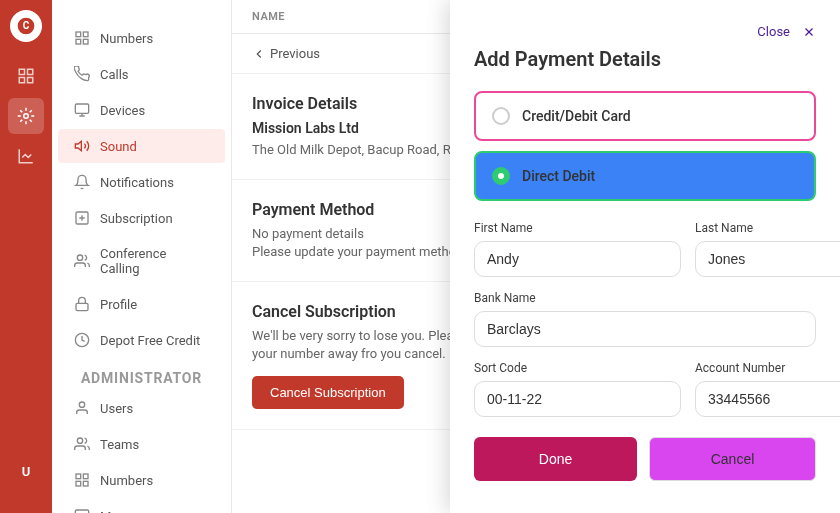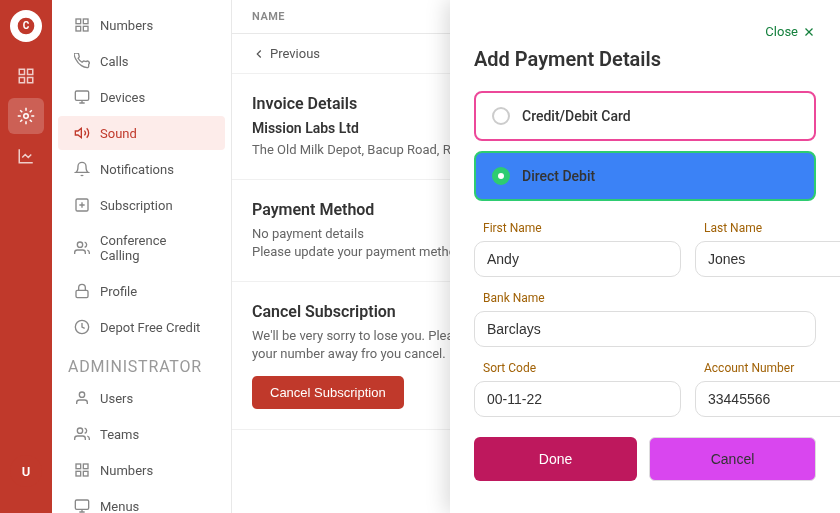--- a/index.html
+++ b/index.html
@@ -34,45 +34,46 @@
     .rail-icon:hover, .rail-icon.active { background: rgba(255,255,255,0.2); color: white; }
     .rail-icon svg { width: 18px; height: 18px; }
 
     
     .nav-sidebar {
       width: 180px;
       background: white;
       border-right: 1px solid #e8e8e8;
       display: flex;
       flex-direction: column;
-      padding: 7px 0;
+      padding: 20px 0;
       flex-shrink: 0;
       overflow-y: auto;
     }
     .nav-item {
       display: flex;
       align-items: center;
       gap: 10px;
       padding: 9px 16px;
       cursor: pointer;
       color: #555;
       font-size: 13px;
       border-radius: 4px;
       margin: 1px 6px;
     }
     .nav-item.active { background: #fdecea; color: #c0392b; }
     .nav-item svg { width: 16px; height: 16px; flex-shrink: 0; color: #888; }
     .nav-item.active svg { color: #c0392b; }
     .nav-section-label {
-      font-size: 16px;
-      font-weight: 400;
+      font-size: 14px;
+      font-weight: 700;
       color: #999;
       letter-spacing: 0.8px;
       text-transform: uppercase;
       padding: 12px 16px 4px;
+      text-align: center;
     }
     .nav-bottom {
       margin-top: auto;
       padding: 8px 0;
     }
     .avatar-icon {
       width: 32px; height: 32px;
       background: #c0392b;
       border-radius: 50%;
       display: flex; align-items: center; justify-content: center;
@@ -166,25 +167,25 @@
       overflow-y: auto;
       box-shadow: -4px 0 20px rgba(0,0,0,0.15);
     }
     .modal-close-row {
       display: flex;
       justify-content: flex-end;
       margin-bottom: 8px;
     }
     .close-link {
       font-size: 13px;
-      color: #15803d;
+      color: #4c1d95;
       cursor: pointer;
       display: flex;
       align-items: center;
-      gap: 4px;
+      gap: 12px;
     }
     .close-link svg { width: 14px; height: 14px; }
     .modal-title {
       font-size: 20px;
       font-weight: 600;
       color: #333;
       margin-bottom: 20px;
     }
 
     
@@ -234,24 +235,23 @@
       gap: 14px;
       margin-bottom: 14px;
     }
     .form-group {
       flex: 1;
       display: flex;
       flex-direction: column;
     }
     .form-label {
       font-size: 12px;
-      color: #a16207;
+      color: #404040;
       margin-bottom: 6px;
       font-weight: 400;
-      margin-left: 9px;
     }
     .form-input {
       border: 1px solid #ddd;
       border-radius: 10px;
       padding: 9px 12px;
       font-size: 14px;
       color: #333;
       outline: none;
       background: white;
     }

